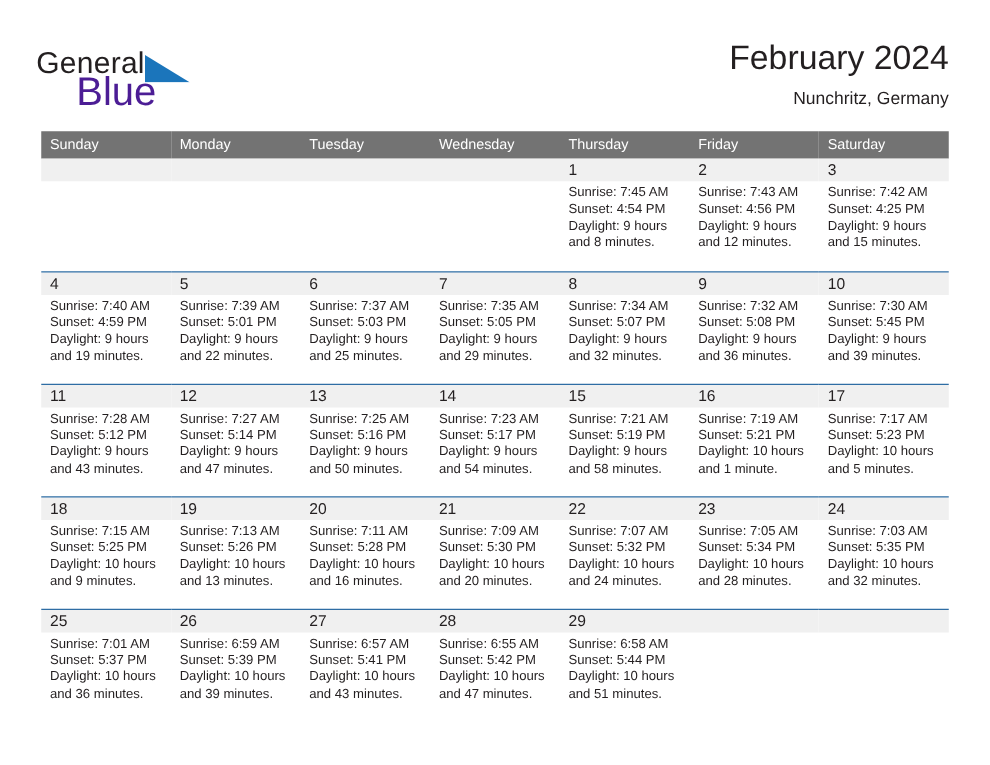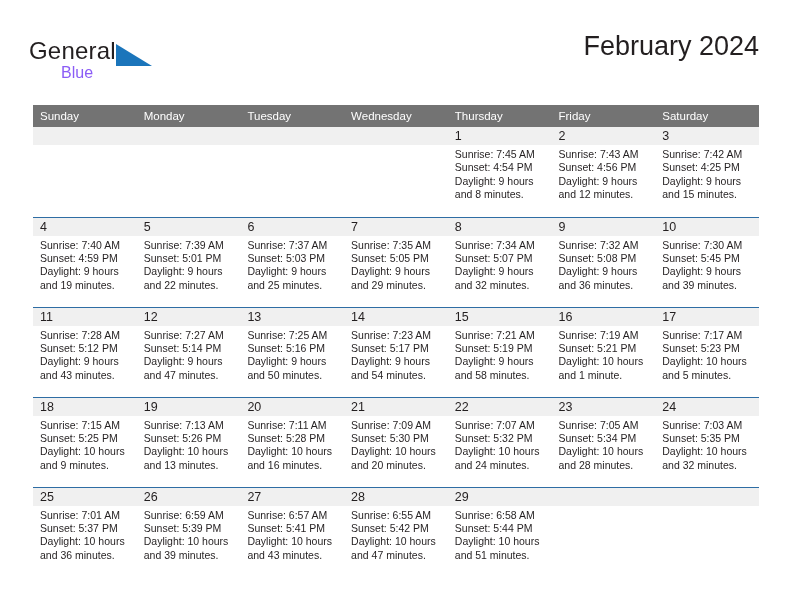--- a/index.html
+++ b/index.html
@@ -43,22 +43,22 @@
     font-size: 24px;
     letter-spacing: 0.2px;
     color: #231f20;
     line-height: 26px;
     font-family: "Liberation Sans", sans-serif;
   }
   .brand-blue {
     position: absolute;
     left: 37px;
     top: 22px;
-    font-size: 16px;
-    color: #8b5cf6;
+    font-size: 32px;
+    color: #4c1d95;
     line-height: 26px;
     font-family: "Liberation Sans", sans-serif;
   }
   .brand-triangle {
     position: absolute;
     left: 92px;
     top: 6px;
     width: 36px;
     height: 22px;
     background: #1b75bb;
@@ -153,20 +153,21 @@
 <div class="page">
 
   <div class="header">
     <div class="brand">
       <span class="brand-general">General</span>
       <span class="brand-triangle"></span>
       <span class="brand-blue">Blue</span>
     </div>
     <div class="title-block">
       <div class="cal-title">February 2024</div>
+      <div class="cal-subtitle">Nunchritz, Germany</div>
     </div>
   </div>
 
   <table class="calendar">
     <thead>
       <tr>
         <th>Sunday</th>
         <th>Monday</th>
         <th>Tuesday</th>
         <th>Wednesday</th>

